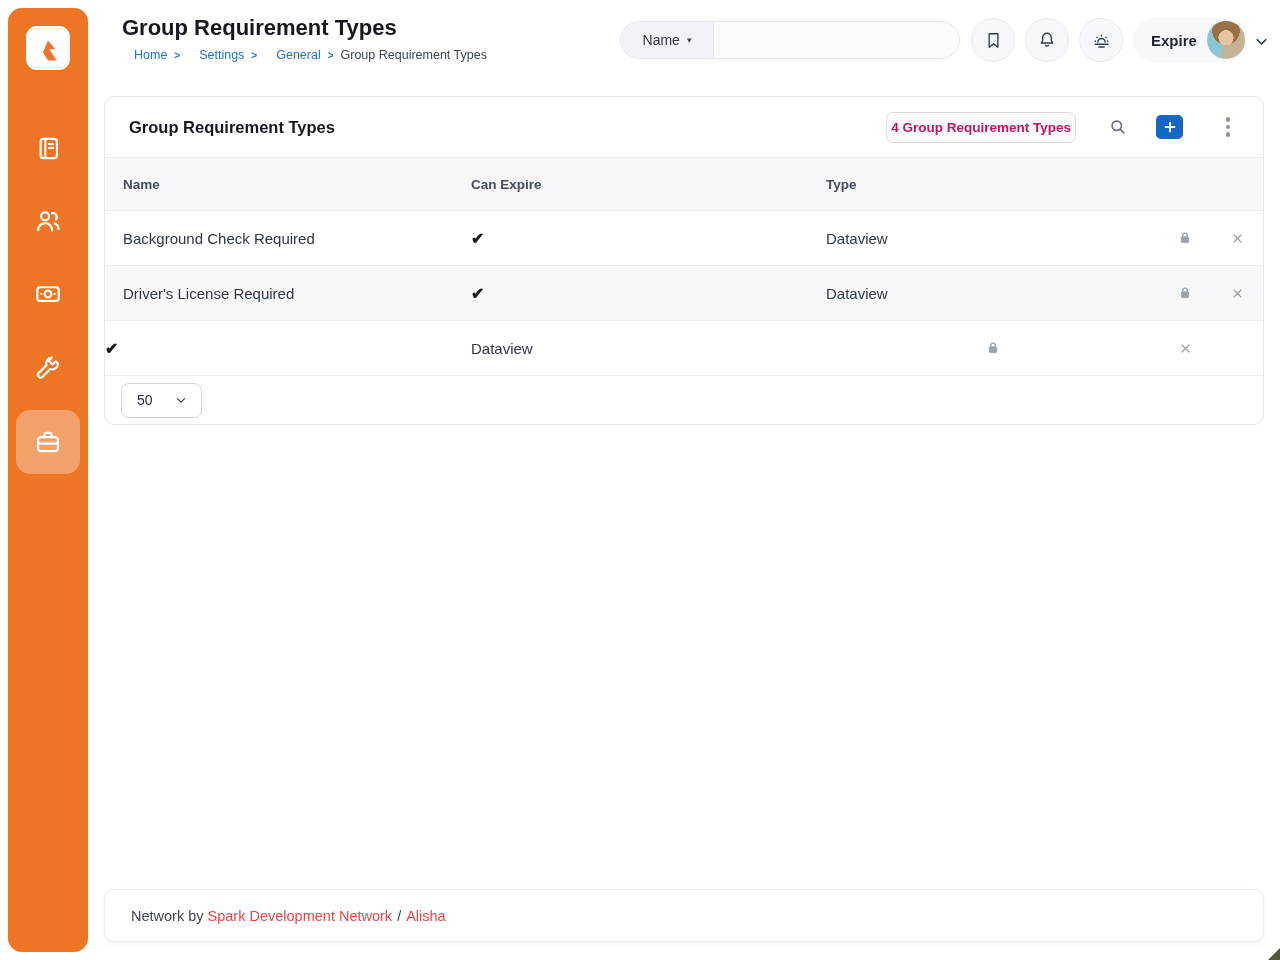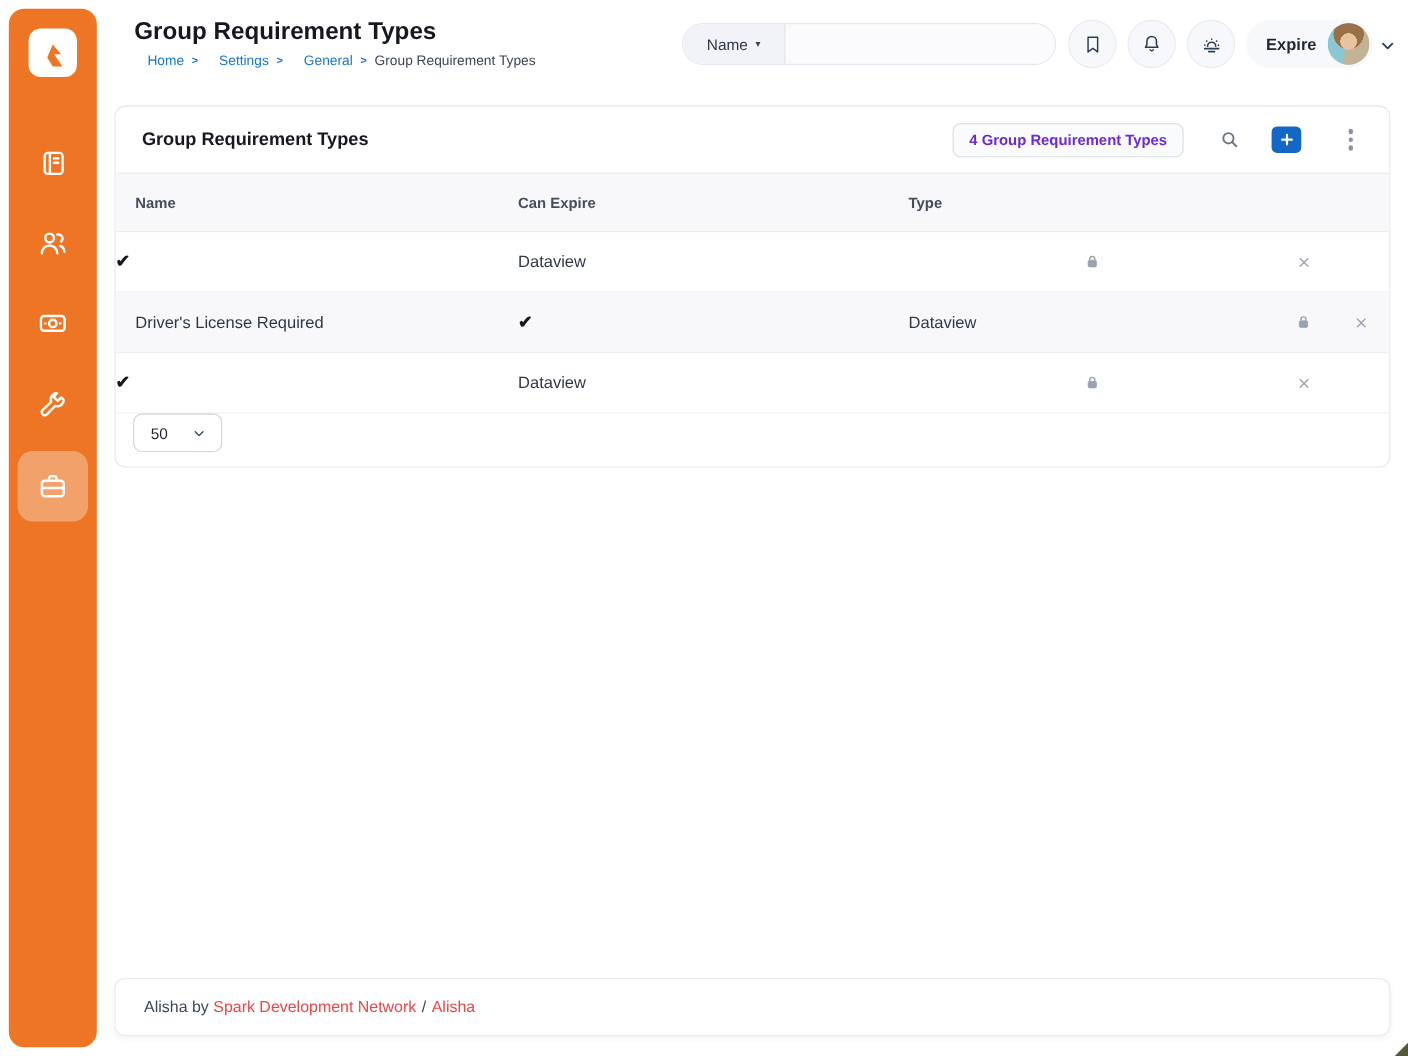--- a/index.html
+++ b/index.html
@@ -65,22 +65,22 @@
   .user-chevron { position:absolute; left:1253px; top:33px; cursor:pointer; }
   .user-chevron svg { stroke:#2c3e50; fill:none; stroke-width:2.4; stroke-linecap:round; stroke-linejoin:round; }
   
   .panel {
     position:absolute; left:104px; top:96px; width:1160px;
     background:#ffffff; border:1px solid #e5e7ec; border-radius:10px; overflow:hidden;
   }
   .panel-header { height:60px; display:flex; align-items:center; padding:0 20px 0 24px; }
   .panel-title { flex:1; font-size:16.5px; font-weight:700; color:#15181e; }
   .count-badge {
-    padding:7px 14px; border:1px solid #d9dbe1; border-radius:7px; background:#fafbfc;
-    font-size:13.5px; font-weight:700; color:#6d28d9; cursor:pointer; margin-right:22px;
+    padding:7px 4px; border:1px solid #d9dbe1; border-radius:7px; background:#fafbfc;
+    font-size:13.5px; font-weight:700; color:#be185d; cursor:pointer; margin-right:22px;
   }
   .ph-icon { width:40px; display:flex; align-items:center; justify-content:center; cursor:pointer; }
   .ph-icon svg { stroke:#6b7280; fill:none; stroke-width:2; stroke-linecap:round; }
   .add-btn {
     width:27px; height:24px; background:#1467c4; border-radius:5px; border:none;
     display:flex; align-items:center; justify-content:center; cursor:pointer; margin:0 30px 0 18px;
   }
   .kebab { width:30px; display:flex; flex-direction:column; align-items:center; gap:3px; cursor:pointer; padding:4px 0; }
   .kebab i { width:4.5px; height:4.5px; border-radius:50%; background:#8b93a3; }
   .grid-head, .grid-row {
@@ -92,21 +92,21 @@
   }
   .grid-head .c1 { padding-left:18px; cursor:pointer; }
   .grid-head .c2, .grid-head .c3 { cursor:pointer; }
   .grid-row { height:55px; border-bottom:1px solid #eceef2; font-size:15px; color:#2f3744; cursor:pointer; }
   .grid-row:nth-child(even) { background:#f8f8fb; }
   .grid-row .c1 { padding-left:18px; }
   .cell-check { font-size:16px; font-weight:700; color:#16181d; }
   .row-icon { display:flex; align-items:center; justify-content:center; cursor:pointer; }
   .lock-icon svg { fill:#9aa1af; stroke:#9aa1af; }
   .x-icon svg { stroke:#9aa1af; stroke-width:2.2; stroke-linecap:round; fill:none; }
-  .panel-footer { height:48px; display:flex; padding-left:16px; }
+  .panel-footer { height:48px; display:flex; align-items:center; padding-left:16px; }
   .page-size {
     width:81px; height:35px; background:#fff; border:1px solid #cfd3da; border-radius:8px;
     display:flex; align-items:center; justify-content:space-between; padding:0 13px 0 15px;
     font-size:14px; color:#1f2733; cursor:pointer;
   }
   .page-size svg { stroke:#2c3e50; fill:none; stroke-width:2; stroke-linecap:round; stroke-linejoin:round; }
   
   .site-footer {
     position:absolute; left:104px; top:889px; width:1160px; height:53px;
     background:#ffffff; border:1px solid #e8eaee; border-radius:10px;
@@ -249,20 +249,21 @@
   <div class="grid-head">
     <div class="c1">Name</div>
     <div class="c2">Can Expire</div>
     <div class="c3">Type</div>
     <div></div>
       <div></div>
   </div>
 
   <div>
     <div class="grid-row">
+      <div class="c1">Background Check Required</div>
       <div class="cell-check">✔</div>
       <div>Dataview</div>
       <div class="row-icon lock-icon">
         <svg width="16" height="16" viewBox="0 0 24 24">
           <path d="M8.6 10V8a3.4 3.4 0 0 1 6.8 0v2" fill="none" stroke-width="2"></path>
           <rect x="6.3" y="10" width="11.4" height="9" rx="2"></rect>
         </svg>
       </div>
       <div class="row-icon x-icon">
         <svg width="13" height="13" viewBox="0 0 24 24">
@@ -313,19 +314,19 @@
     <div class="page-size">
       <span>50</span>
       <svg width="14" height="14" viewBox="0 0 24 24">
         <polyline points="6,9.5 12,15.5 18,9.5"></polyline>
       </svg>
     </div>
   </div>
 </section>
 
 <footer class="site-footer">
-  <span>Alisha by</span>&nbsp;
+  <span>Network by</span>&nbsp;
   <a>Spark Development Network</a>
   <span class="footer-sep">/</span>
   <a>Alisha</a>
 </footer>
 
 <div class="corner-mark"></div>
 
 </body></html>

